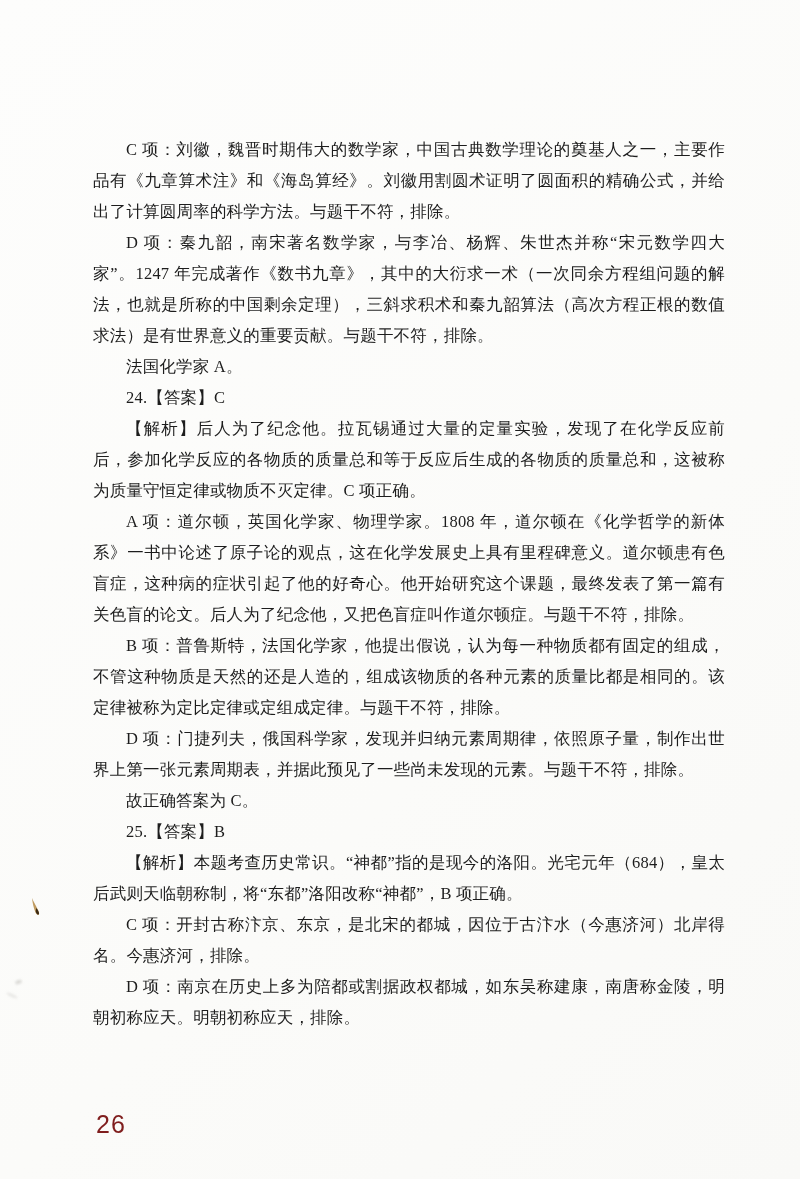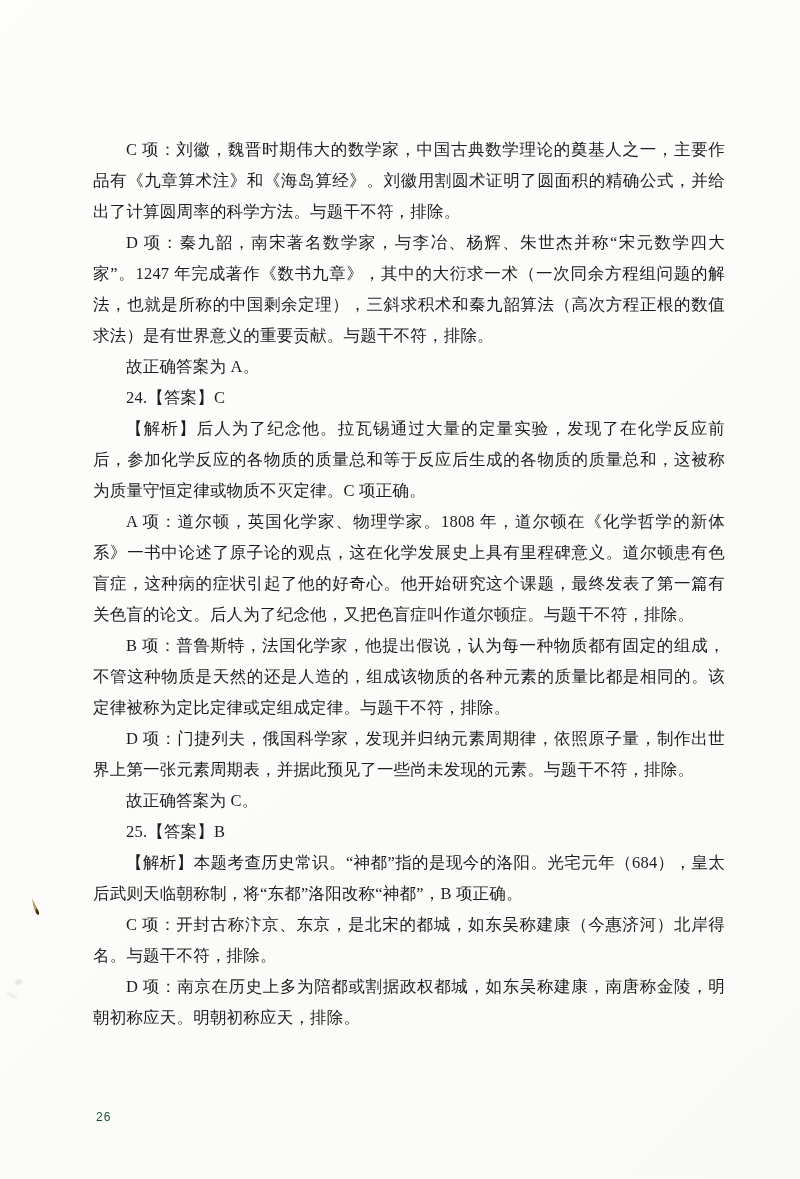--- a/index.html
+++ b/index.html
@@ -32,22 +32,22 @@
   .para {
     margin: 0;
     text-indent: 2em;
     word-break: break-all;
   }
   .page-number {
     position: absolute;
     left: 96px;
     top: 1110px;
     font-family: "Liberation Sans", "DejaVu Sans", sans-serif;
-    font-size: 12px;
-    color: #14532d;
+    font-size: 25px;
+    color: #7f1d1d;
     letter-spacing: 1px;
   }
   .pen-mark {
     position: absolute;
     left: 28px;
     top: 897px;
     width: 17px;
     height: 23px;
   }
   .smudge-1 {
@@ -74,30 +74,30 @@
   }
 </style>
 </head>
 <body>
 
 <div class="page">
 
   <main class="content">
     <p class="para">C 项：刘徽，魏晋时期伟大的数学家，中国古典数学理论的奠基人之一，主要作品有《九章算术注》和《海岛算经》。刘徽用割圆术证明了圆面积的精确公式，并给出了计算圆周率的科学方法。与题干不符，排除。</p>
     <p class="para">D 项：秦九韶，南宋著名数学家，与李冶、杨辉、朱世杰并称“宋元数学四大家”。1247 年完成著作《数书九章》，其中的大衍求一术（一次同余方程组问题的解法，也就是所称的中国剩余定理），三斜求积术和秦九韶算法（高次方程正根的数值求法）是有世界意义的重要贡献。与题干不符，排除。</p>
-    <p class="para">故正确答案为 A。</p>
+    <p class="para">法国化学家 A。</p>
     <p class="para">24.【答案】C</p>
     <p class="para">【解析】后人为了纪念他。拉瓦锡通过大量的定量实验，发现了在化学反应前后，参加化学反应的各物质的质量总和等于反应后生成的各物质的质量总和，这被称为质量守恒定律或物质不灭定律。C 项正确。</p>
     <p class="para">A 项：道尔顿，英国化学家、物理学家。1808 年，道尔顿在《化学哲学的新体系》一书中论述了原子论的观点，这在化学发展史上具有里程碑意义。道尔顿患有色盲症，这种病的症状引起了他的好奇心。他开始研究这个课题，最终发表了第一篇有关色盲的论文。后人为了纪念他，又把色盲症叫作道尔顿症。与题干不符，排除。</p>
     <p class="para">B 项：普鲁斯特，法国化学家，他提出假说，认为每一种物质都有固定的组成，不管这种物质是天然的还是人造的，组成该物质的各种元素的质量比都是相同的。该定律被称为定比定律或定组成定律。与题干不符，排除。</p>
     <p class="para">D 项：门捷列夫，俄国科学家，发现并归纳元素周期律，依照原子量，制作出世界上第一张元素周期表，并据此预见了一些尚未发现的元素。与题干不符，排除。</p>
     <p class="para">故正确答案为 C。</p>
     <p class="para">25.【答案】B</p>
     <p class="para">【解析】本题考查历史常识。“神都”指的是现今的洛阳。光宅元年（684），皇太后武则天临朝称制，将“东都”洛阳改称“神都”，B 项正确。</p>
-    <p class="para">C 项：开封古称汴京、东京，是北宋的都城，如东吴称建康（今惠济河）北岸得名。与题干不符，排除。</p>
+    <p class="para">C 项：开封古称汴京、东京，是北宋的都城，因位于古汴水（今惠济河）北岸得名。今惠济河，排除。</p>
     <p class="para">D 项：南京在历史上多为陪都或割据政权都城，如东吴称建康，南唐称金陵，明朝初称应天。明朝初称应天，排除。</p>
   </main>
 
   <svg class="pen-mark" viewBox="0 0 17 23" xmlns="http://www.w3.org/2000/svg">
     <path d="M4 1 C5.5 4.5, 7.5 8, 9.5 12 C10.5 14, 11.5 16, 11 17.5 C10 18.5, 8.5 17.5, 7.5 15.5 C6 12, 4.5 6.5, 4 1 Z" fill="#b9904f" opacity="0.9"></path>
     <path d="M8.5 11 C9.8 13, 11.2 15.2, 11 17 C10.2 18.3, 8.8 17.3, 8 15.5 C7.4 14, 7.8 12.3, 8.5 11 Z" fill="#3b2a14"></path>
   </svg>
 
   <div class="smudge-1"></div>
   <div class="smudge-2"></div>

